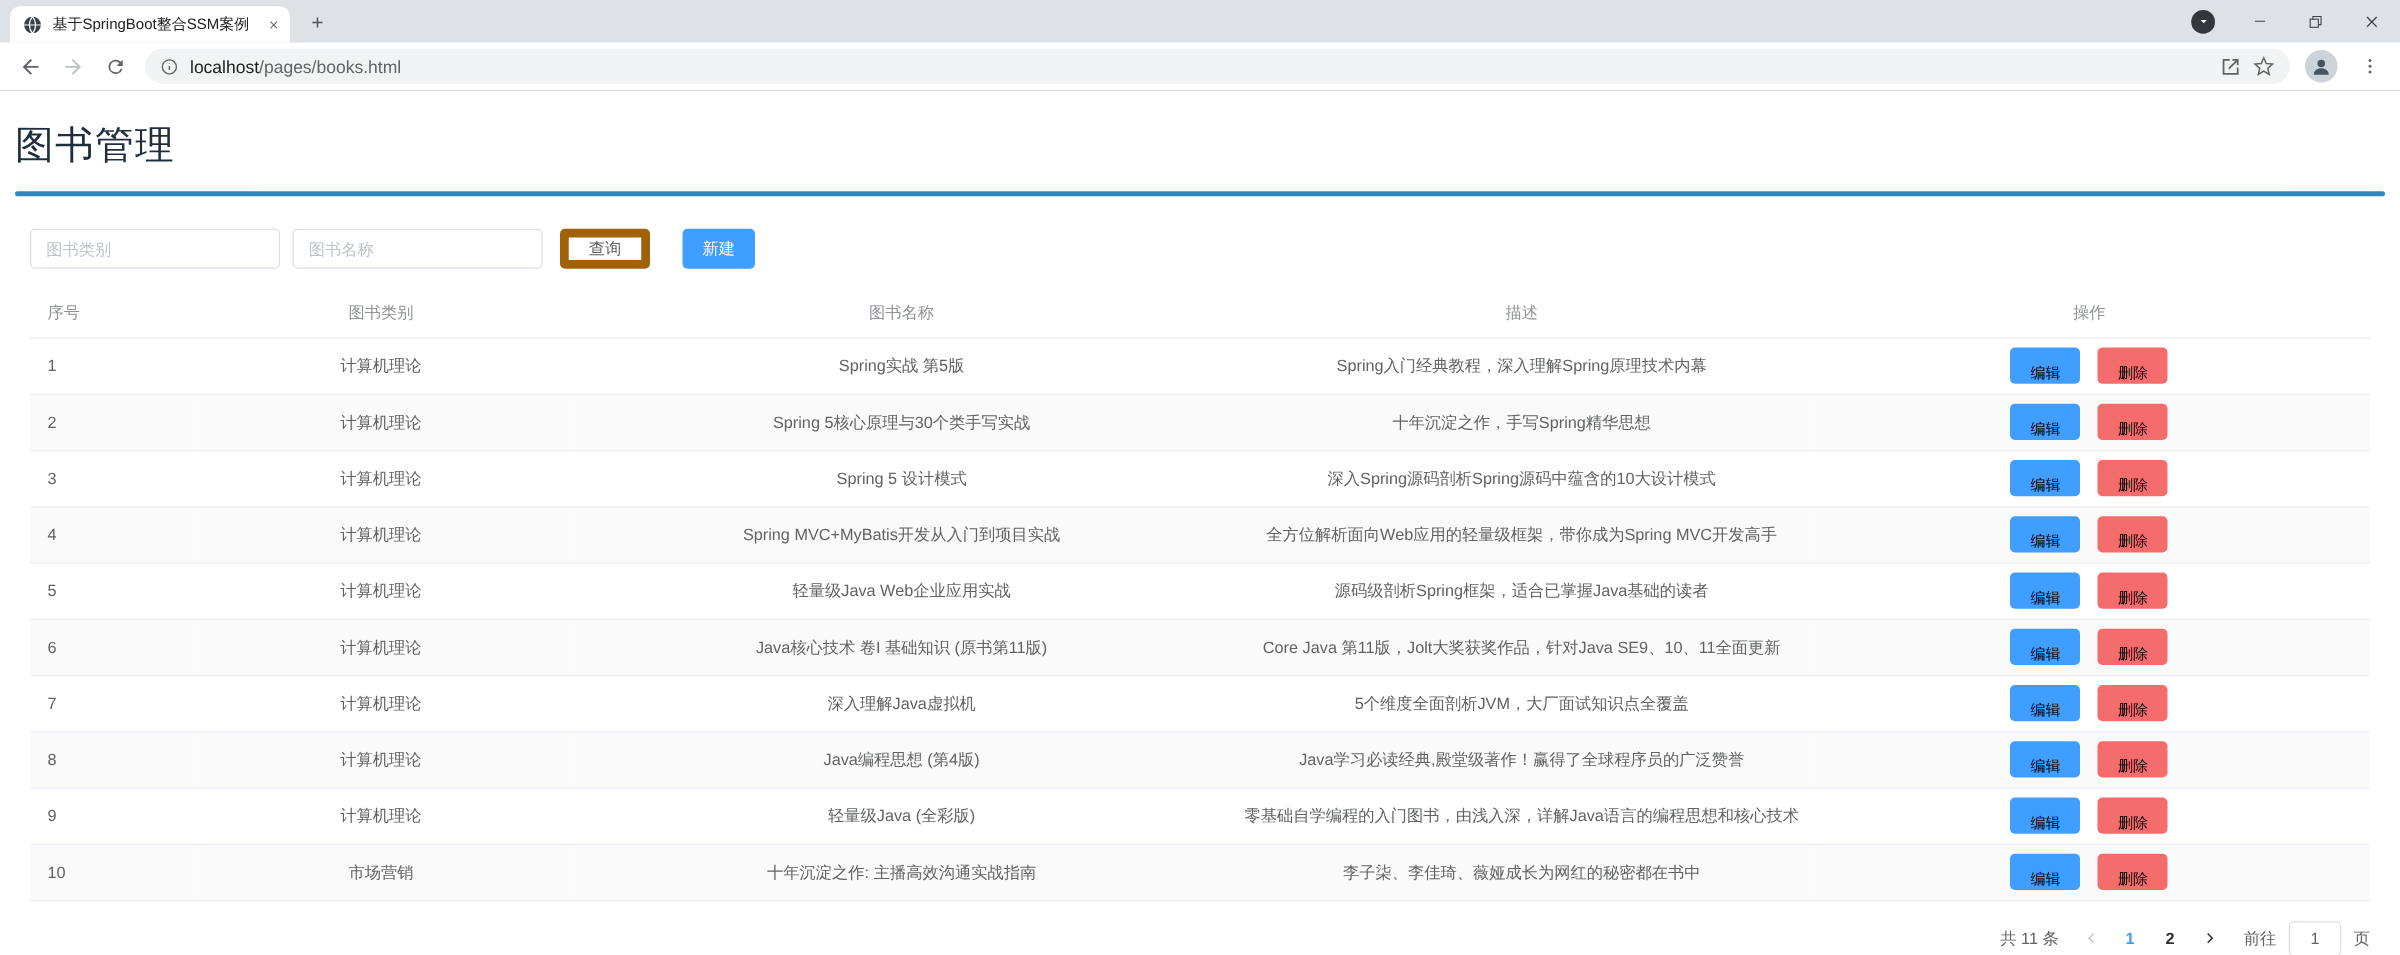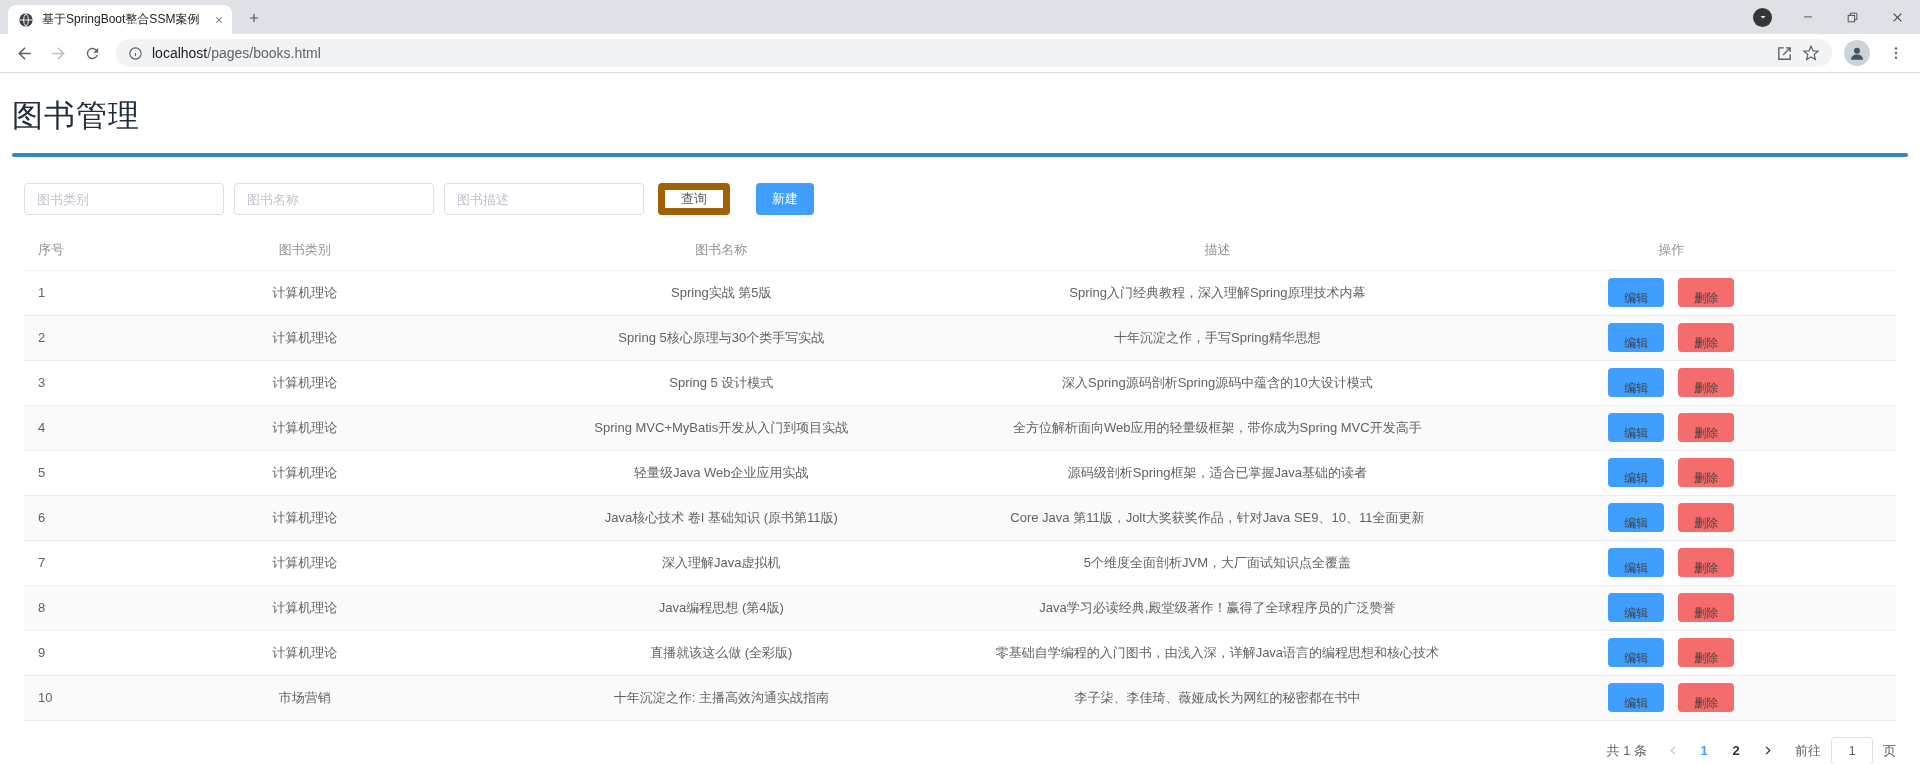--- a/index.html
+++ b/index.html
@@ -40,21 +40,21 @@
   .btn-plain { background:#fff; border:7px solid #a16207; color:#606266; margin-left:4px; }
   .btn-primary { border:none; color:#fff; margin-left:16px; }
 
   table.books { width:100%; margin-top:15px; border-collapse:collapse; font-size:13px; }
   table.books th { height:40px; color:#909399; font-weight:500; border-bottom:1px solid #ebeef5; }
   table.books td { height:45px; color:#606266; border-bottom:1px solid #ebeef5; }
   .td-id, th.h-id { text-align:left; padding-left:14px; }
   .td-c, th.h-c { text-align:center; }
   .td-ops { text-align:center; white-space:nowrap; }
   tr.striped td { background:#fafafa; }
-  .btn-edit, .btn-delete { height:29px; min-width:56px; border:none; border-radius:4px; color:#404040;
+  .btn-edit, .btn-delete { height:29px; min-width:56px; border:none; border-radius:4px; color:#000000;
       font-size:12px; padding:12px 15px; cursor:pointer; font-family:inherit; }
   .btn-delete { margin-left:14px; }
 
   .pagination { display:flex; align-items:center; justify-content:flex-end; gap:6px; margin-top:16px;
       font-size:13px; color:#606266; }
   .pg-total { margin-right:8px; }
   .pg-arrow { width:24px; height:28px; display:flex; align-items:center; justify-content:center; font-size:14px; }
   .pg-arrow.disabled { color:#c0c4cc; }
   .pg-arrow.enabled { color:#303133; cursor:pointer; }
   .pg-num { min-width:26px; height:28px; display:flex; align-items:center; justify-content:center;
@@ -170,21 +170,20 @@
 </div>
 
 <div class="page">
   <h1 class="title">图书管理</h1>
   <div class="divider" style="background: rgb(50, 135, 193);"></div>
 
   <div class="section">
     <div class="searchbar">
       <input type="text" placeholder="图书类别" style="">
       <input type="text" placeholder="图书名称" style="">
-      <input type="text" placeholder="图书描述" style="">
       <button class="btn btn-plain">查询</button>
       <button class="btn btn-primary" id="create-btn" style="background: rgb(64, 158, 255);">新建</button>
     </div>
 
     <table class="books">
       <colgroup>
         <col style="width:7%">
           <col style="width:16%">
           <col style="width:28.5%">
           <col style="width:24.5%">
@@ -252,36 +251,36 @@
           <tr class="striped">
             <td class="td-id">8</td>
             <td class="td-c">计算机理论</td>
             <td class="td-c">Java编程思想 (第4版)</td>
             <td class="td-c">Java学习必读经典,殿堂级著作！赢得了全球程序员的广泛赞誉</td>
             <td class="td-ops"><button class="btn-edit" style="background: rgb(64, 158, 255);">编辑</button><button class="btn-delete" style="background: rgb(245, 108, 108);">删除</button></td>
           </tr>
           <tr>
             <td class="td-id">9</td>
             <td class="td-c">计算机理论</td>
-            <td class="td-c">直播就该这么做 (全彩版)</td>
+            <td class="td-c">轻量级Java (全彩版)</td>
             <td class="td-c">零基础自学编程的入门图书，由浅入深，详解Java语言的编程思想和核心技术</td>
             <td class="td-ops"><button class="btn-edit" style="background: rgb(64, 158, 255);">编辑</button><button class="btn-delete" style="background: rgb(245, 108, 108);">删除</button></td>
           </tr>
           <tr class="striped">
             <td class="td-id">10</td>
             <td class="td-c">市场营销</td>
             <td class="td-c">十年沉淀之作: 主播高效沟通实战指南</td>
             <td class="td-c">李子柒、李佳琦、薇娅成长为网红的秘密都在书中</td>
             <td class="td-ops"><button class="btn-edit" style="background: rgb(64, 158, 255);">编辑</button><button class="btn-delete" style="background: rgb(245, 108, 108);">删除</button></td>
           </tr>
         </tbody>
     </table>
 
     <div class="pagination">
-      <span class="pg-total">共 1 条</span>
+      <span class="pg-total">共 11 条</span>
       <span class="pg-arrow disabled">
         <svg width="11" height="11" viewBox="0 0 24 24" fill="none" stroke="#c0c4cc" stroke-width="2.6">
             <path d="M15 4 7 12l8 8"></path>
           </svg>
       </span>
       <span class="pg-num active" id="pg1" style="color: rgb(64, 158, 255);">1</span>
       <span class="pg-num">2</span>
       <span class="pg-arrow enabled">
         <svg width="11" height="11" viewBox="0 0 24 24" fill="none" stroke="#303133" stroke-width="2.6">
             <path d="M9 4l8 8-8 8"></path>

